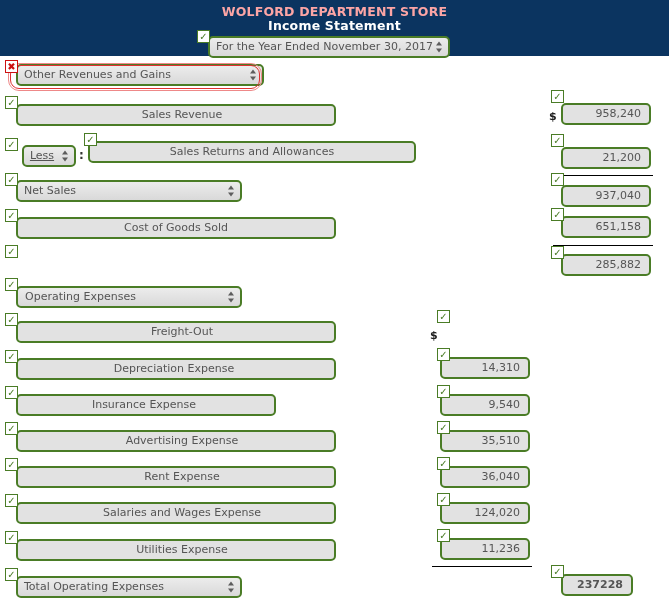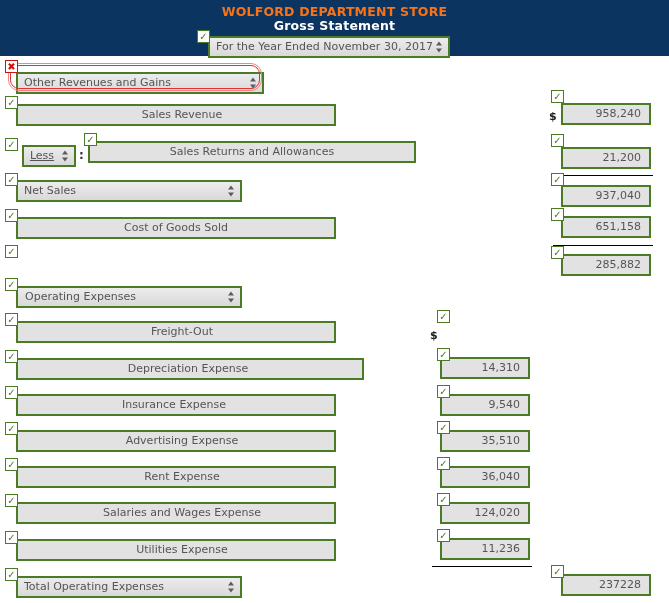--- a/index.html
+++ b/index.html
@@ -14,36 +14,36 @@
   }
   .sheet{position:relative;width:669px;height:603px;}
 
   
   .banner{
     position:absolute;left:0;top:0;width:669px;height:56px;
     background:#0b3460;
   }
   .banner .ttl{
     position:absolute;left:0;top:4px;width:669px;
-    text-align:center;color:#f97316;
+    text-align:center;color:#fca5a5;
     font-weight:bold;font-size:12.5px;letter-spacing:.2px;
   }
   .banner .sub{
     position:absolute;left:0;top:18px;width:669px;
     text-align:center;color:#ffffff;
     font-weight:bold;font-size:12.5px;letter-spacing:.2px;
   }
 
   
   .fld{
     position:absolute;
     box-sizing:border-box;
     background:#e2e2e2;
     border:2px solid #4a7c26;
-    border-radius:0;
+    border-radius:5px;
     height:22px;
     line-height:18px;
     font-size:11px;
     color:#555555;
     padding:0 6px;
     white-space:nowrap;
     overflow:hidden;
   }
   .fld.sel{
     background:linear-gradient(#ececec,#d9d9d9);
@@ -122,33 +122,33 @@
     color:#333;
   }
 </style>
 </head>
 <body>
 
 <div class="sheet">
 
   <div class="banner">
     <div class="ttl">WOLFORD DEPARTMENT STORE</div>
-    <div class="sub">Gross Statement</div>
+    <div class="sub">Income Statement</div>
   </div>
 
   <div class="badge" style="left:197px;top:30px;">✓</div>
   <div class="fld sel" style="left:208px;top:36px;width:242px;">
     <span>For the Year Ended November 30, 2017</span>
     <span class="arrows"></span>
   </div>
 
   <div class="errring2" style="left:8px;top:63px;width:254px;height:28px;"></div>
   <div class="errring" style="left:10px;top:65px;width:250px;height:24px;"></div>
   <div class="badge err" style="left:5px;top:60px;">✖</div>
-  <div class="fld sel" style="left:16px;top:72px;width:248px;">
+  <div class="fld sel" style="left:16px;top:64px;width:248px;">
     <span>Other Revenues and Gains</span>
     <span class="arrows"></span>
   </div>
 
   <div class="badge" style="left:5px;top:96px;">✓</div>
   <div class="fld txt" style="left:16px;top:104px;width:320px;padding-left:18px;">
     <span>Sales Revenue</span>
   </div>
   <div class="badge" style="left:551px;top:90px;">✓</div>
   <span class="dollar" style="left:549px;top:110px;">$</span>
@@ -195,28 +195,28 @@
   </div>
 
   <div class="badge" style="left:5px;top:313px;">✓</div>
   <div class="fld txt" style="left:16px;top:321px;width:320px;padding-left:18px;">
     <span>Freight-Out</span>
   </div>
   <div class="badge" style="left:437px;top:310px;">✓</div>
   <span class="dollar" style="left:430px;top:329px;">$</span>
 
   <div class="badge" style="left:5px;top:350px;">✓</div>
-  <div class="fld txt" style="left:16px;top:358px;width:348px;padding-left:2px;">
+  <div class="fld txt" style="left:16px;top:358px;width:320px;padding-left:2px;">
     <span>Depreciation Expense</span>
   </div>
   <div class="badge" style="left:437px;top:348px;">✓</div>
   <div class="fld num" style="left:440px;top:357px;width:90px;">14,310</div>
 
   <div class="badge" style="left:5px;top:386px;">✓</div>
-  <div class="fld txt" style="left:16px;top:394px;width:320px;padding-left:2px;">
+  <div class="fld txt" style="left:16px;top:394px;width:260px;padding-left:2px;">
     <span>Insurance Expense</span>
   </div>
   <div class="badge" style="left:437px;top:385px;">✓</div>
   <div class="fld num" style="left:440px;top:394px;width:90px;">9,540</div>
 
   <div class="badge" style="left:5px;top:422px;">✓</div>
   <div class="fld txt" style="left:16px;top:430px;width:320px;padding-left:18px;">
     <span>Advertising Expense</span>
   </div>
   <div class="badge" style="left:437px;top:421px;">✓</div>
@@ -243,15 +243,15 @@
   <div class="badge" style="left:437px;top:529px;">✓</div>
   <div class="fld num" style="left:440px;top:538px;width:90px;">11,236</div>
 
   <div class="rule" style="left:432px;top:566px;width:100px;"></div>
   <div class="badge" style="left:5px;top:568px;">✓</div>
   <div class="fld sel" style="left:16px;top:576px;width:226px;">
     <span>Total Operating Expenses</span>
     <span class="arrows"></span>
   </div>
   <div class="badge" style="left:551px;top:565px;">✓</div>
-  <div class="fld num" style="left:561px;top:574px;width:90px;">237228</div>
+  <div class="fld num" style="left:561px;top:574px;width:72px;font-weight:bold;">237228</div>
 
 </div>
 
 </body></html>

